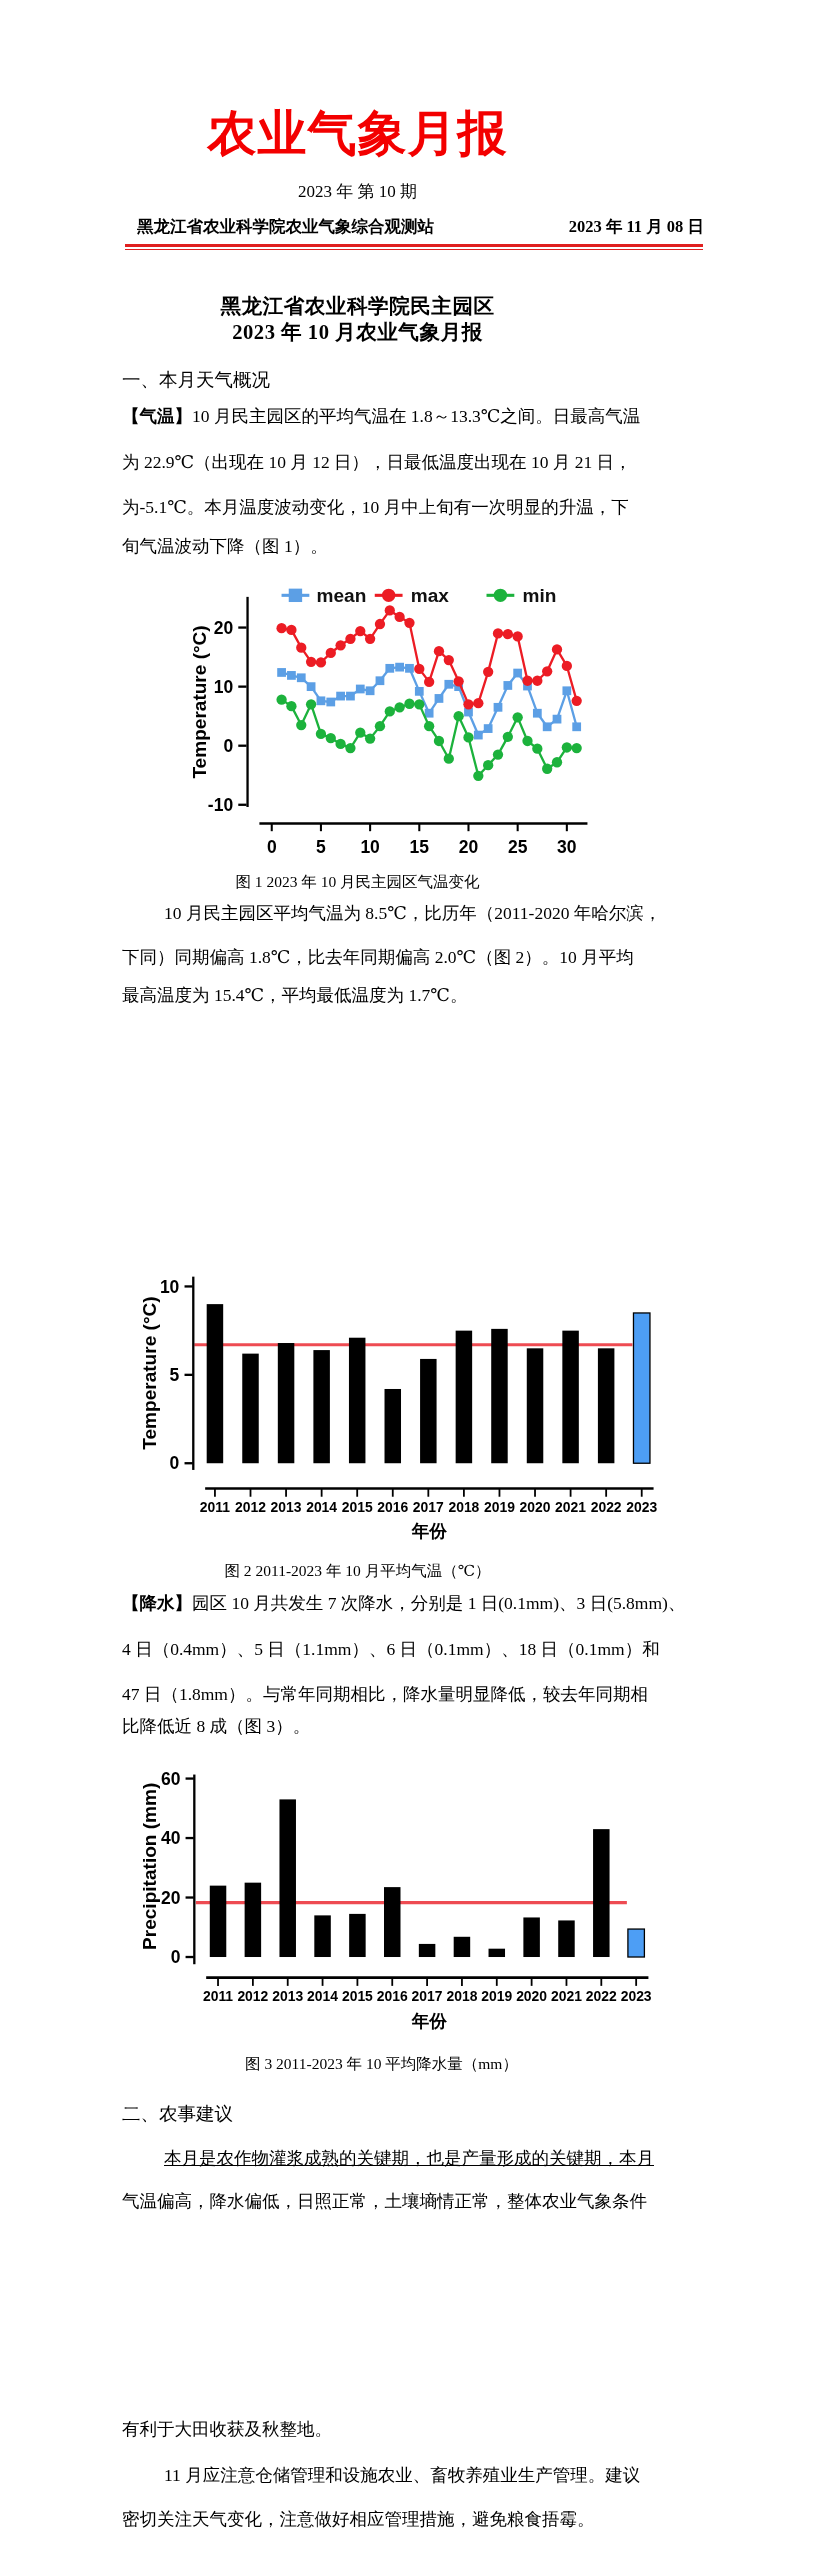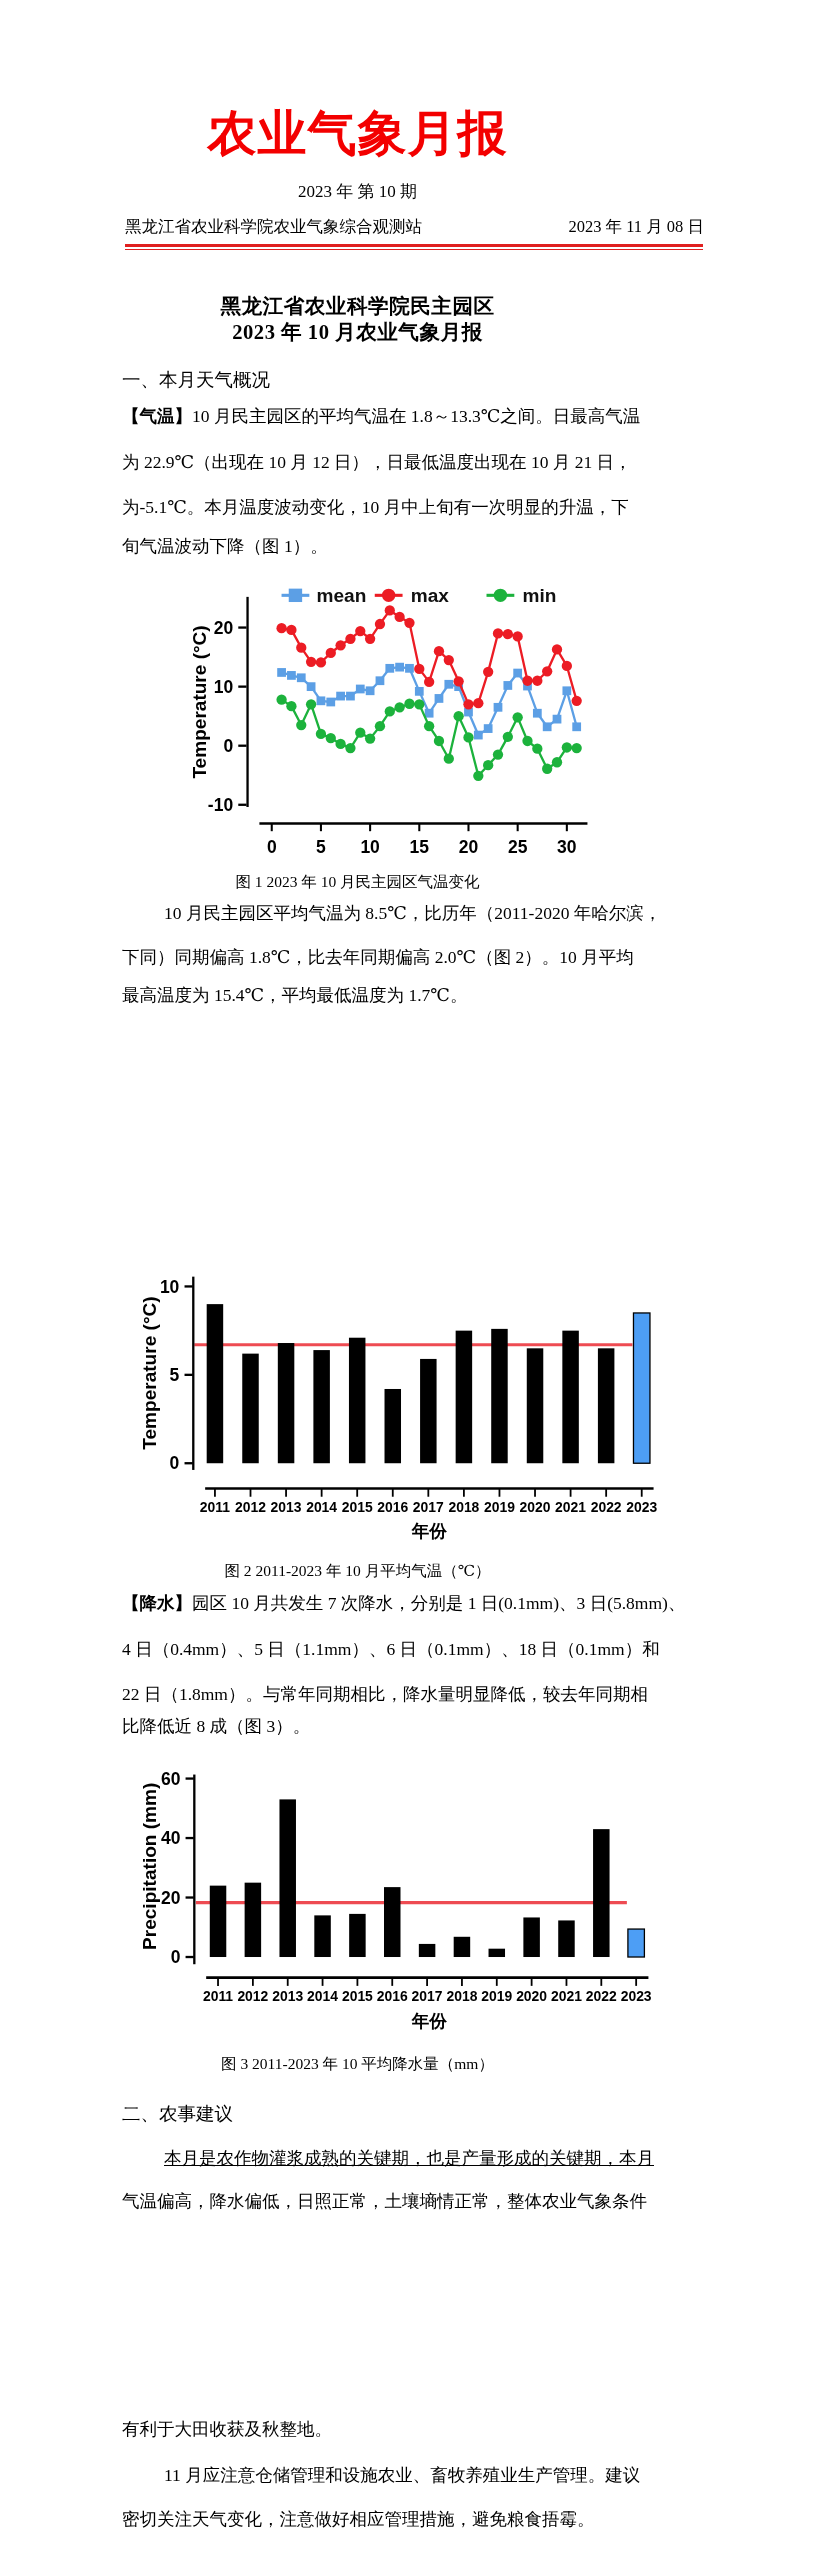--- a/index.html
+++ b/index.html
@@ -4,21 +4,21 @@
 <style>
   html,body{margin:0;padding:0;background:#ffffff;}
   #page{position:relative;width:818px;height:3470px;background:#fff;
         font-family:"Liberation Serif","DejaVu Serif",serif;color:#000;overflow:hidden;}
   .abs{position:absolute;white-space:nowrap;}
   .center{left:0;width:715px;text-align:center;}
   .ln{font-size:17.5px;line-height:1.15;}
   .b{font-weight:700;}
   .masthead-title{font-size:49px;font-weight:900;color:#f30000;letter-spacing:1px;}
   .issue{font-size:17px;}
-  .station{font-size:16.5px;font-weight:400;}
+  .station{font-size:16.5px;font-weight:700;margin-left:12px;}
   .doctitle{font-size:20.6px;font-weight:700;letter-spacing:0.5px;}
   .h1{font-size:18.5px;font-weight:400;}
   .caption{font-size:15.5px;}
   .rule{position:absolute;background:#e02020;}
   
   .ctick{font-family:"Liberation Sans",sans-serif;font-weight:700;font-size:34px;fill:#000;}
   .cxlab{font-family:"Liberation Sans",sans-serif;font-weight:700;font-size:27px;fill:#000;}
   .cxlab2{font-family:"Liberation Sans",sans-serif;font-weight:700;font-size:34px;fill:#000;}
   .caxt{font-family:"Liberation Sans",sans-serif;font-weight:700;font-size:37px;fill:#000;}
   .cleg{font-family:"Liberation Sans",sans-serif;font-weight:600;font-size:37px;fill:#111;}
@@ -233,21 +233,21 @@
       <line x1="1176" y1="509" x2="1176" y2="525" stroke="#000" stroke-width="3.5"></line>
       <text x="1176" y="554" text-anchor="middle" class="cxlab">2022</text>
       <line x1="1245" y1="509" x2="1245" y2="525" stroke="#000" stroke-width="3.5"></line>
       <text x="1245" y="554" text-anchor="middle" class="cxlab">2023</text>
       <text x="833" y="604" text-anchor="middle" class="cxlab2">年份</text>
     </svg>
   <div class="abs center caption" style="top:1561px;">图 2 2011-2023 年 10 月平均气温（℃）</div>
 
   <div class="abs ln" style="left:122px;top:1593px;"><span class="b">【降水】</span><span>园区 10 月共发生 7 次降水，分别是 1 日(0.1mm)、3 日(5.8mm)、</span></div>
   <div class="abs ln" style="left:122px;top:1639px;">4 日（0.4mm）、5 日（1.1mm）、6 日（0.1mm）、18 日（0.1mm）和</div>
-  <div class="abs ln" style="left:122px;top:1684px;">22 日（1.8mm）。与常年同期相比，降水量明显降低，较去年同期相</div>
+  <div class="abs ln" style="left:122px;top:1684px;">47 日（1.8mm）。与常年同期相比，降水量明显降低，较去年同期相</div>
   <div class="abs ln" style="left:122px;top:1716px;">比降低近 8 成（图 3）。</div>
 
   <svg id="fig3-svg" width="818" height="289" viewBox="0 0 1587 560" style="top:1762px;">
       <line x1="380" y1="272.4090000000001" x2="1216.1999999999998" y2="272.4090000000001" stroke="#EE4B52" stroke-width="6"></line>
       <line x1="377" y1="24" x2="377" y2="392" stroke="#000" stroke-width="4.5"></line>
       <line x1="360" y1="31.800000000000182" x2="376" y2="31.800000000000182" stroke="#000" stroke-width="4.5"></line>
       <text x="350" y="43.80000000000018" text-anchor="end" class="ctick">60</text>
       <line x1="360" y1="147.19999999999982" x2="376" y2="147.19999999999982" stroke="#000" stroke-width="4.5"></line>
       <text x="350" y="159.19999999999982" text-anchor="end" class="ctick">40</text>
       <line x1="360" y1="262.5999999999999" x2="376" y2="262.5999999999999" stroke="#000" stroke-width="4.5"></line>
@@ -290,21 +290,21 @@
       <line x1="1031.4" y1="418" x2="1031.4" y2="434" stroke="#000" stroke-width="3.5"></line>
       <text x="1031.4" y="464" text-anchor="middle" class="cxlab">2020</text>
       <line x1="1099" y1="418" x2="1099" y2="434" stroke="#000" stroke-width="3.5"></line>
       <text x="1099" y="464" text-anchor="middle" class="cxlab">2021</text>
       <line x1="1166.6" y1="418" x2="1166.6" y2="434" stroke="#000" stroke-width="3.5"></line>
       <text x="1166.6" y="464" text-anchor="middle" class="cxlab">2022</text>
       <line x1="1234.1999999999998" y1="418" x2="1234.1999999999998" y2="434" stroke="#000" stroke-width="3.5"></line>
       <text x="1234.1999999999998" y="464" text-anchor="middle" class="cxlab">2023</text>
       <text x="833" y="514" text-anchor="middle" class="cxlab2">年份</text>
     </svg>
-  <div class="abs center caption" style="top:2054px;">图 3 2011-2023 年 10 平均降水量（mm）</div>
+  <div class="abs center caption" style="top:2054px;margin-left:24px;">图 3 2011-2023 年 10 平均降水量（mm）</div>
 
   <div class="abs h1" style="left:122px;top:2101px;">二、农事建议</div>
   <div class="abs ln" style="left:164px;top:2148px;text-decoration:underline;">本月是农作物灌浆成熟的关键期，也是产量形成的关键期，本月</div>
   <div class="abs ln" style="left:122px;top:2191px;">气温偏高，降水偏低，日照正常，土壤墒情正常，整体农业气象条件</div>
   <div class="abs ln" style="left:122px;top:2419px;">有利于大田收获及秋整地。</div>
   <div class="abs ln" style="left:164px;top:2465px;">11 月应注意仓储管理和设施农业、畜牧养殖业生产管理。建议</div>
   <div class="abs ln" style="left:122px;top:2509px;">密切关注天气变化，注意做好相应管理措施，避免粮食捂霉。</div>
 
 </div>
 

